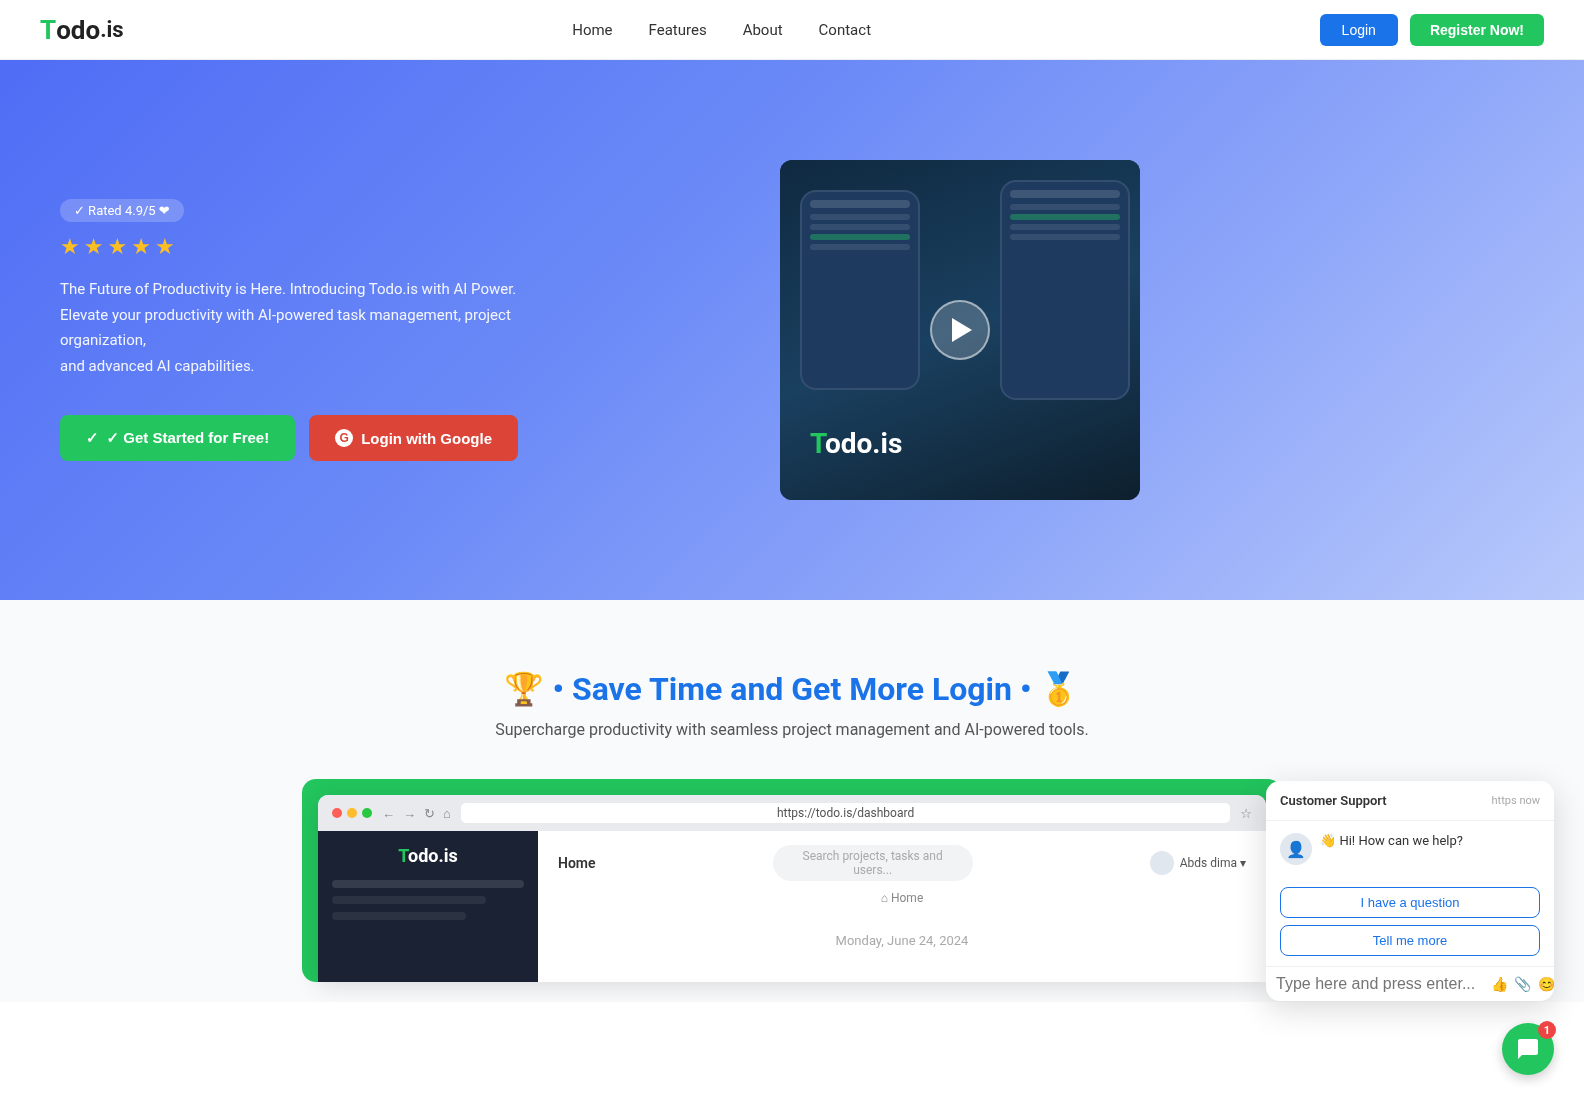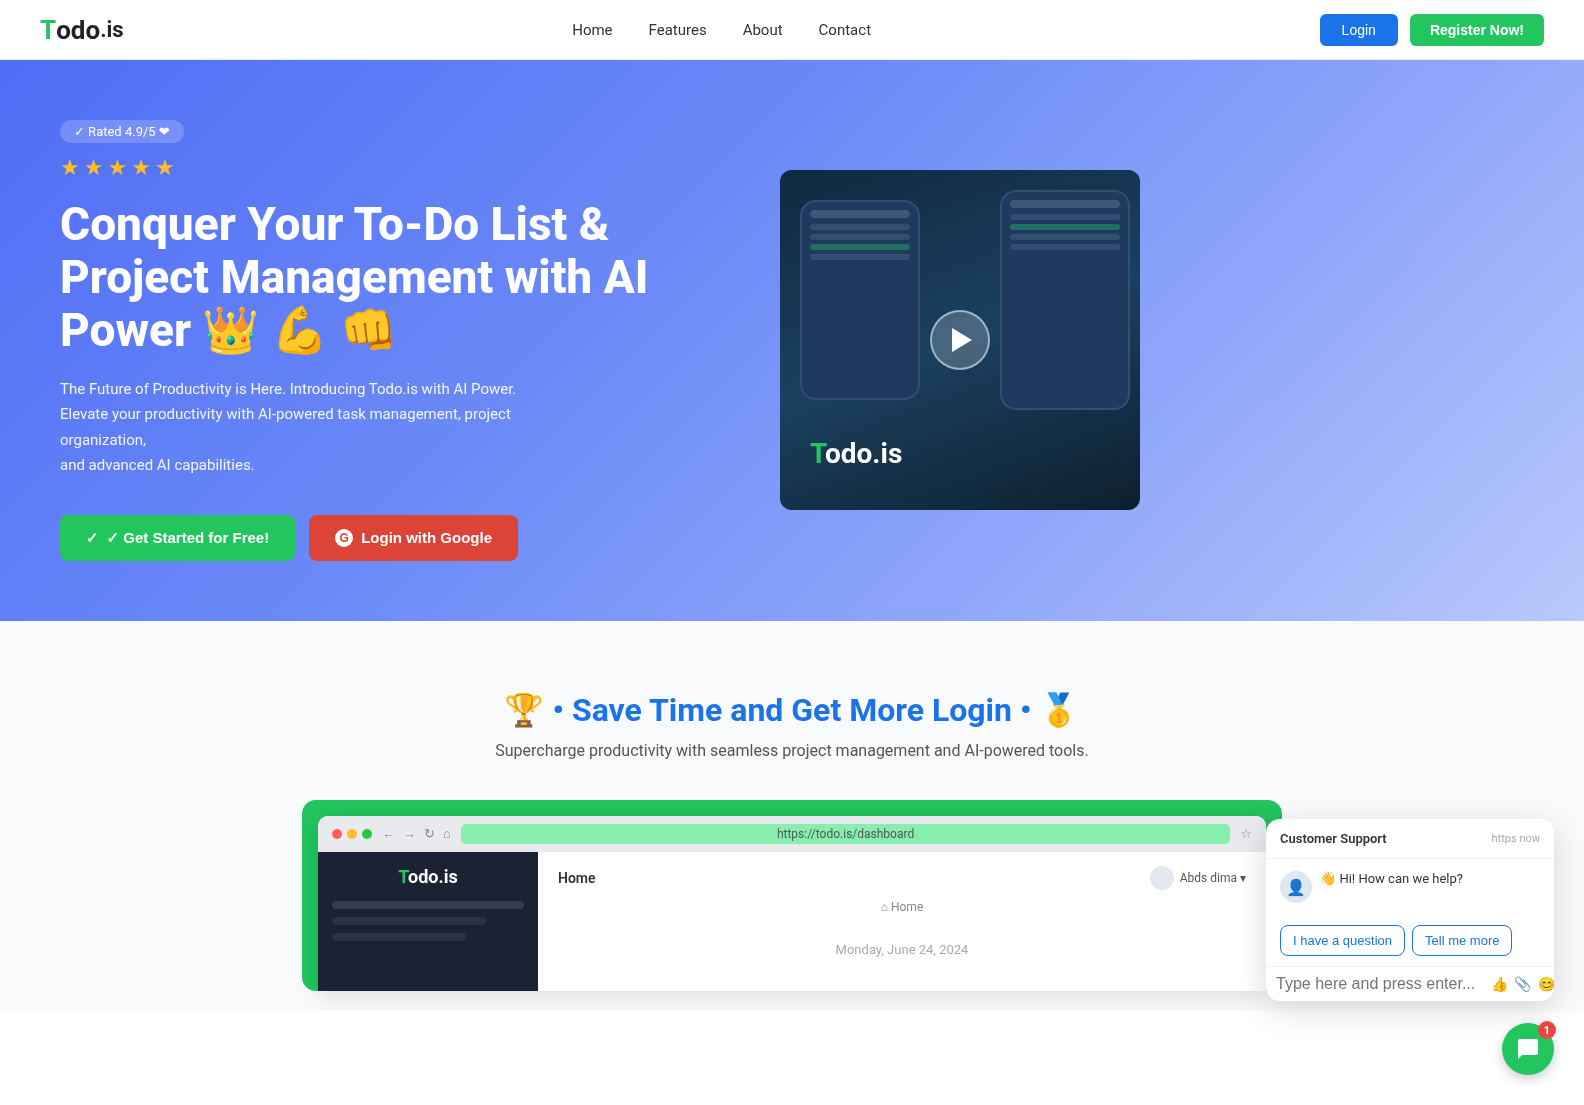--- a/index.html
+++ b/index.html
@@ -261,21 +261,21 @@
     }
     .browser-dot {
       width: 10px;
       height: 10px;
       border-radius: 50%;
     }
     .browser-dot.red { background: #ff5f57; }
     .browser-dot.yellow { background: #febc2e; }
     .browser-dot.green { background: #28c840; }
     .browser-url {
-      background: #86efac;
+      background: #ffffff;
       border-radius: 5px;
       padding: 3px 12px;
       font-size: 12px;
       color: #555;
       flex: 1;
     }
     .browser-content {
       display: flex;
       background: #fff;
       min-height: 80px;
@@ -395,21 +395,21 @@
       flex-shrink: 0;
       font-size: 16px;
     }
     .chat-msg-text {
       font-size: 13px;
       color: #333;
     }
     .chat-action-btns {
       padding: 0 14px 10px 14px;
       display: flex;
-      flex-direction: row;
+      flex-direction: column;
       gap: 7px;
     }
     .chat-action-btn {
       border: 1.5px solid #1a73e8;
       background: #fff;
       color: #1a73e8;
       border-radius: 8px;
       padding: 7px 12px;
       font-size: 13px;
       cursor: pointer;
@@ -477,23 +477,20 @@
     <div class="rated-badge">
       <span>✓ Rated 4.9/5 ❤</span>
     </div>
     <div class="stars">
       <span class="star">★</span>
       <span class="star">★</span>
       <span class="star">★</span>
       <span class="star">★</span>
       <span class="star">★</span>
     </div>
-    <h1 class="hero-title">
-      Conquer Your To-Do List &amp;<br>Project Management with AI<br>Power 👑 💪 👊
-    </h1>
     <p class="hero-subtitle">
       The Future of Productivity is Here. Introducing Todo.is with AI Power.<br>
       Elevate your productivity with AI-powered task management, project organization,<br>
       and advanced AI capabilities.
     </p>
     <div class="hero-buttons">
       <button class="btn-started">
         <span>✓</span>
         <span>✓ Get Started for Free!</span>
       </button>
@@ -566,20 +563,21 @@
           <div class="browser-sidebar-logo">
             <span class="t-green">T</span><span>odo.is</span>
           </div>
           <div style="height:8px;background:rgba(255,255,255,0.12);border-radius:4px;margin-bottom:8px;"></div>
           <div style="height:8px;background:rgba(255,255,255,0.08);border-radius:4px;margin-bottom:8px;width:80%;"></div>
           <div style="height:8px;background:rgba(255,255,255,0.08);border-radius:4px;margin-bottom:8px;width:70%;"></div>
         </div>
         <div class="browser-main">
           <div class="browser-topbar">
             <span class="browser-topbar-home">Home</span>
+            <div class="browser-search">Search projects, tasks and users...</div>
             <div class="browser-user">
               <div style="width:24px;height:24px;border-radius:50%;background:#e0e7ef;display:inline-block;"></div>
               <span>Abds dima ▾</span>
             </div>
           </div>
           <div style="font-size:12px;color:#888;margin-bottom:8px;">⌂ Home</div>
           <div style="font-size:13px;color:#aaa;padding:20px 0;">Monday, June 24, 2024</div>
         </div>
       </div>
     </div>

